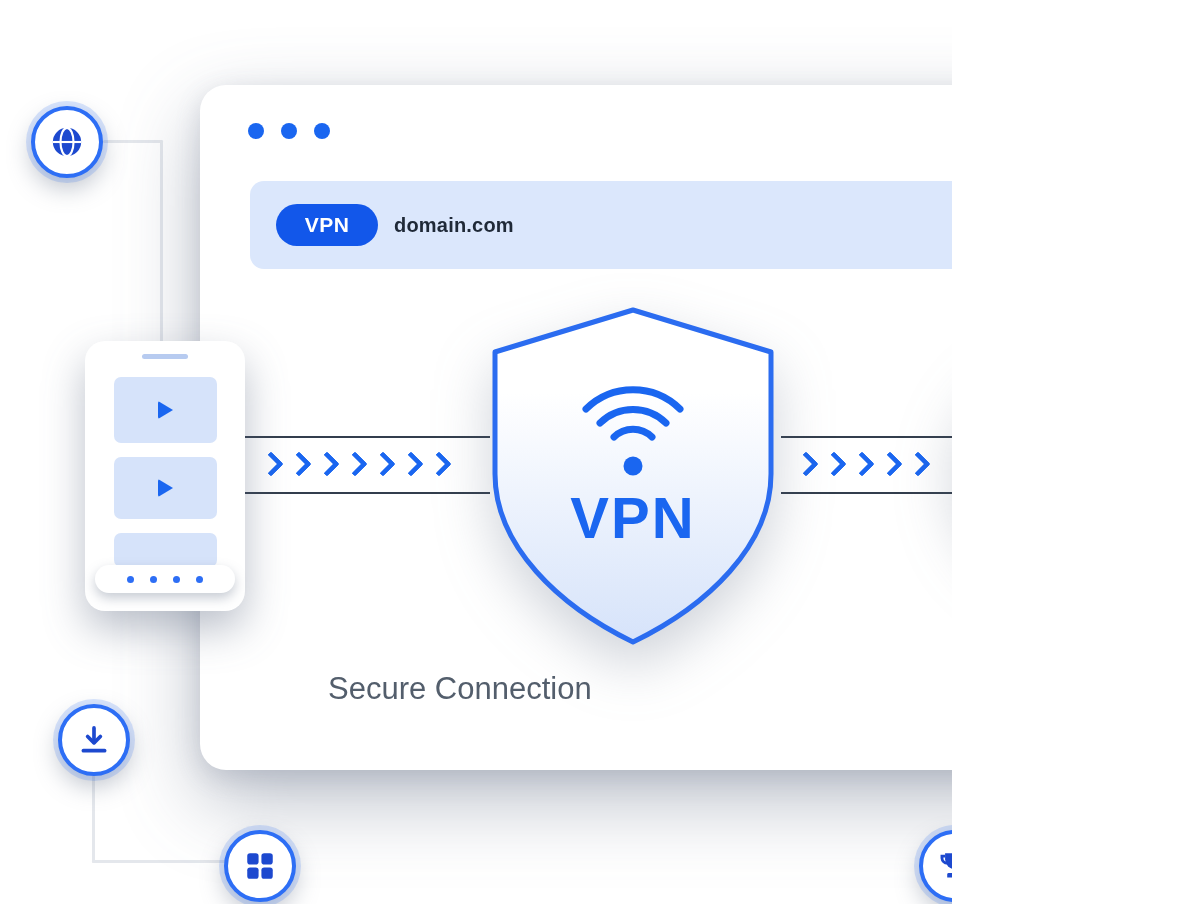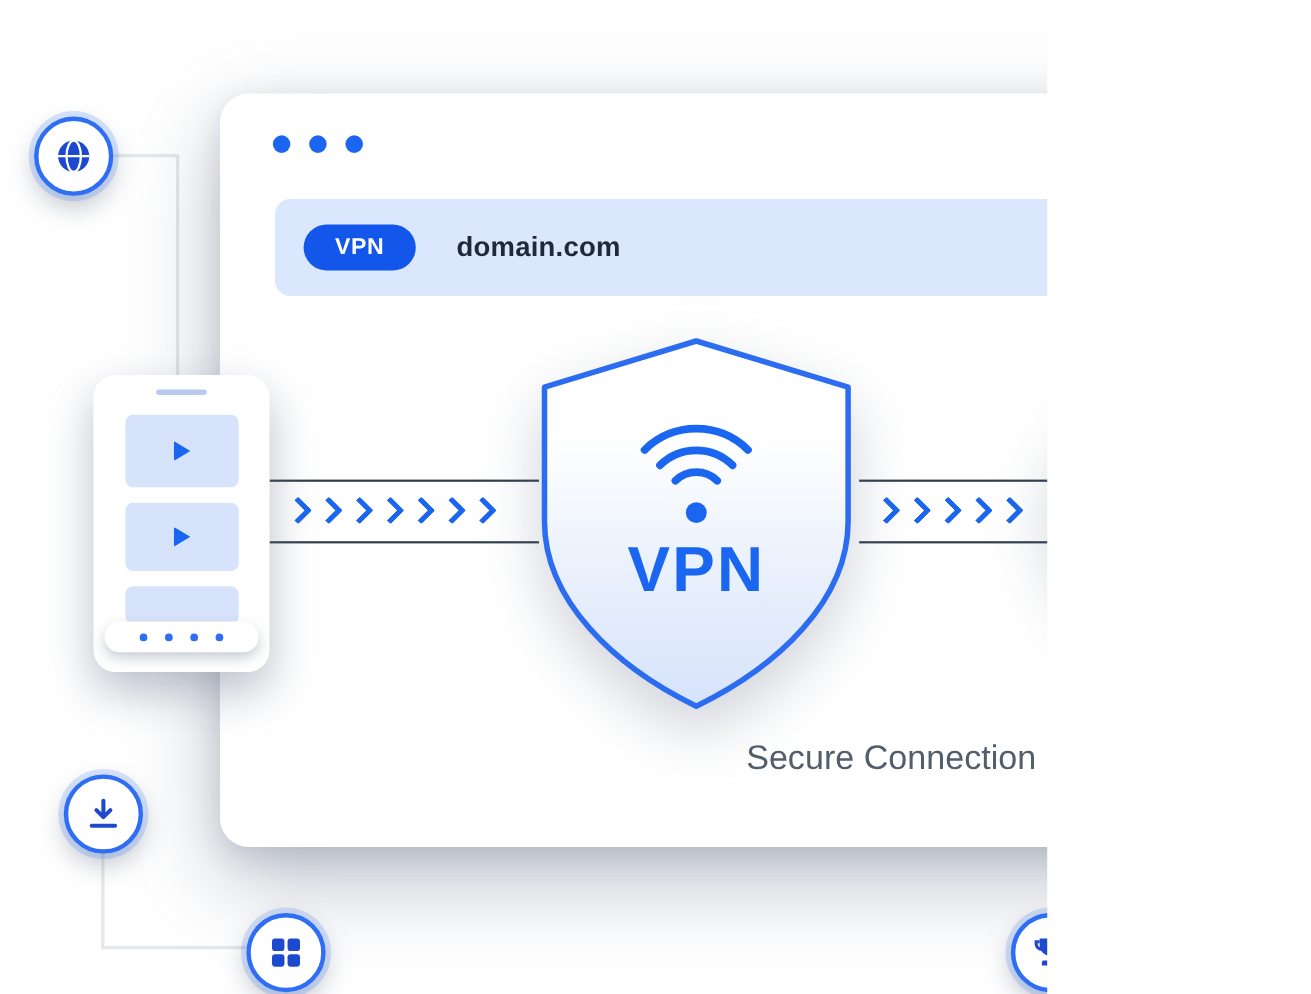--- a/index.html
+++ b/index.html
@@ -34,39 +34,39 @@
 
   .addr-bar{
     position:absolute;left:250px;top:181px;width:768px;height:88px;
     background:var(--address-bar-bg);border-radius:14px;display:flex;align-items:center;z-index:3;
   }
   .vpn-pill{
     margin-left:26px;height:42px;min-width:102px;box-sizing:border-box;padding:0 26px;
     border-radius:21px;background:var(--badge-bg);color:#fff;font-weight:700;font-size:21px;
     display:flex;align-items:center;justify-content:center;letter-spacing:0.5px;
   }
-  .url-text{margin-left:37px;font-size:25px;font-weight:700;color:var(--url-text);letter-spacing:0.2px;}
+  .url-text{margin-left:16px;font-size:20px;font-weight:700;color:var(--url-text);letter-spacing:0.2px;}
 
   
   .band-line{position:absolute;height:2px;background:var(--band-line);z-index:3;}
   .chevrons{position:absolute;display:flex;gap:10px;align-items:center;height:26px;z-index:4;}
   .chev{
     width:13px;height:13px;border-top:5px solid var(--primary-blue);
     border-right:5px solid var(--primary-blue);transform:rotate(45deg);border-radius:2px;
   }
 
   
   .shield-wrap{position:absolute;left:487px;top:306px;width:292px;height:340px;z-index:5;
     filter:drop-shadow(0 22px 28px rgba(93,106,128,0.30));}
   .vpn-label{
     position:absolute;left:487px;top:489px;width:292px;text-align:center;z-index:6;
     font-size:58px;font-weight:700;color:var(--primary-blue);letter-spacing:2px;line-height:1;
   }
   .caption{
-    position:absolute;left:342px;top:671px;width:600px;text-align:right;z-index:6;
+    position:absolute;left:328px;top:671px;width:600px;text-align:left;z-index:6;
     font-size:31px;color:var(--caption-text);
   }
 
   
   .phone{
     position:absolute;left:85px;top:341px;width:160px;height:270px;background:#fff;
     border-radius:20px;box-shadow:0 18px 42px rgba(93,106,128,0.42);z-index:6;
   }
   .speaker{position:absolute;left:57px;top:13px;width:46px;height:5px;border-radius:3px;background:#b7cbf0;}
   .phone-card{position:absolute;left:29px;width:103px;background:var(--phone-card-bg);border-radius:7px;

